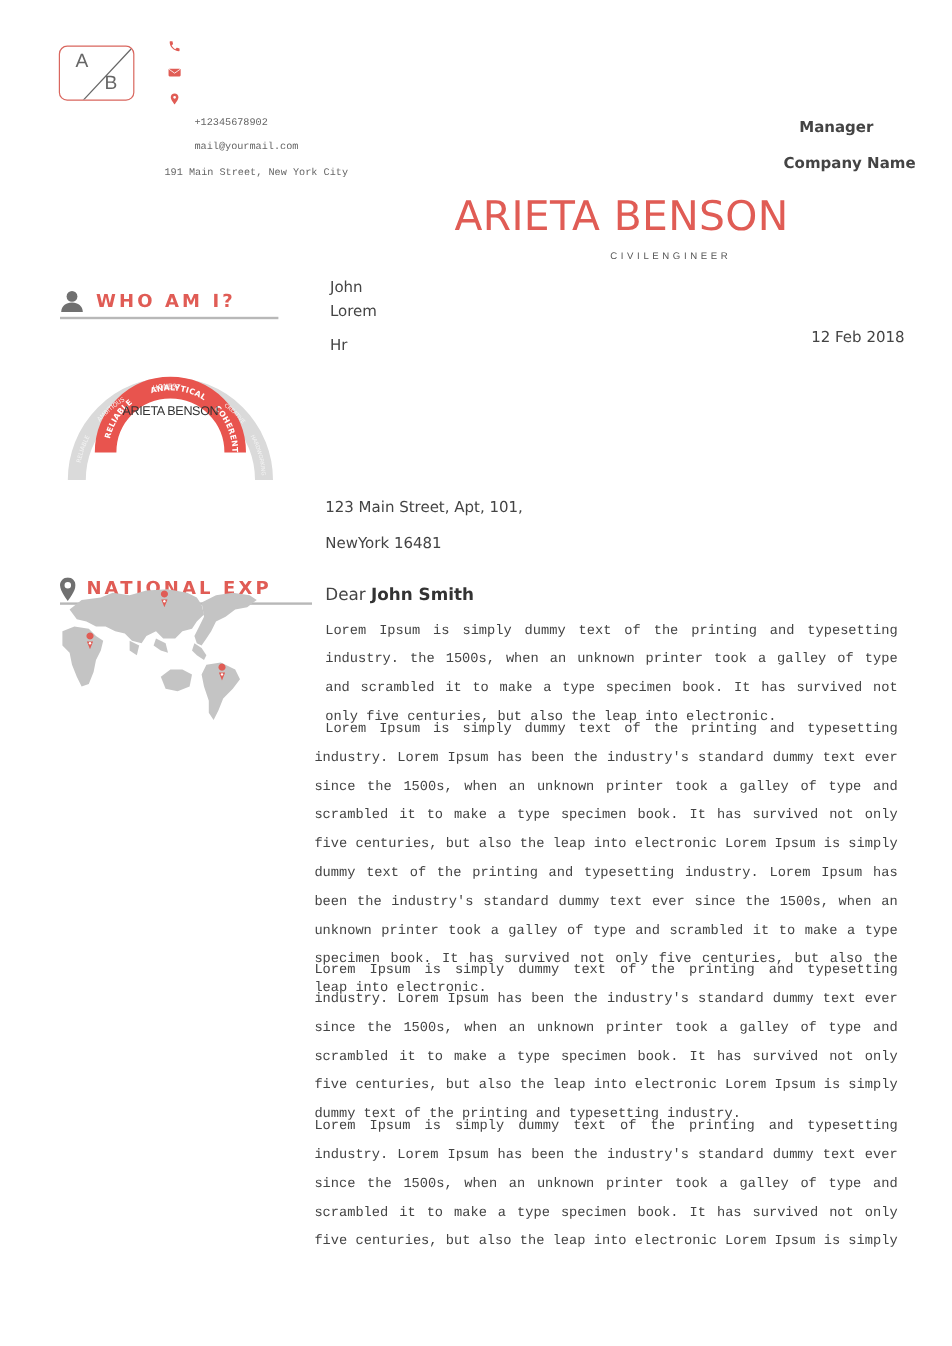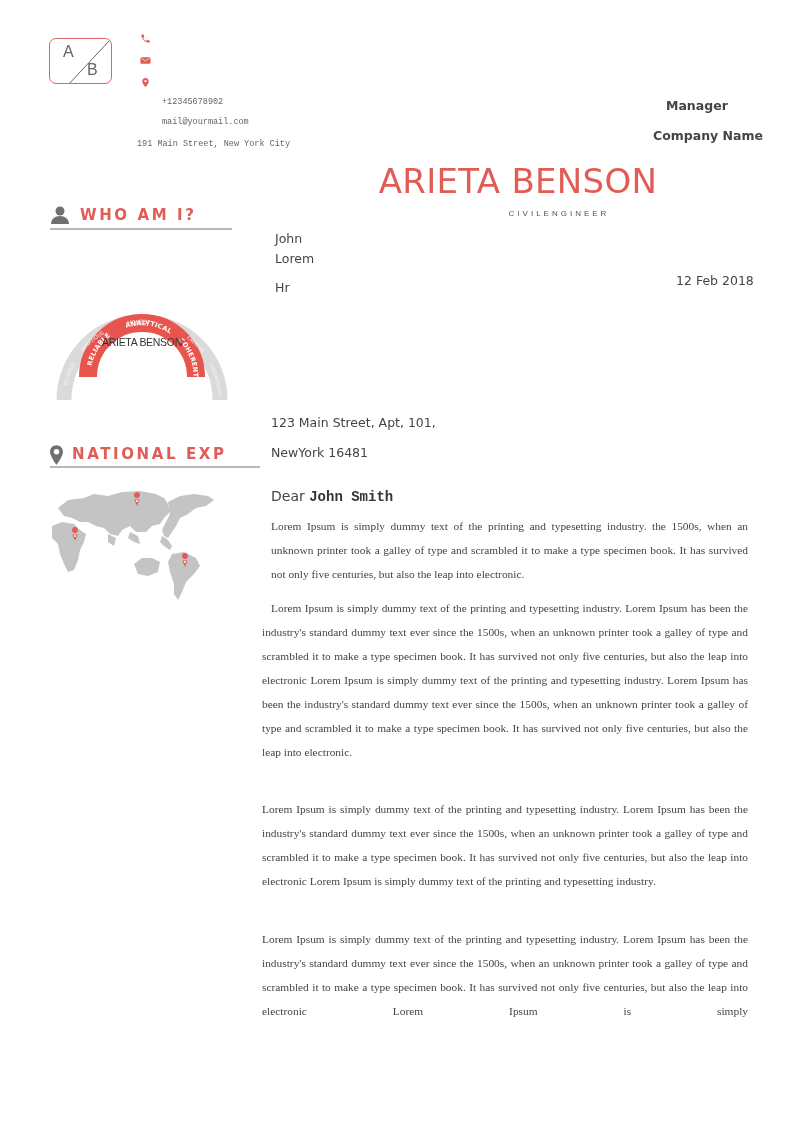--- a/index.html
+++ b/index.html
@@ -19,30 +19,30 @@
 
     .recipient-right { font-size: 12.5px; color: #444; white-space: nowrap; font-weight: bold; }
 
     .main-name { left: 300px; width: 436px; top: 161px; text-align: center; font-size: 34px; color: #e05c55;
                  font-family: "DejaVu Sans", sans-serif; font-weight: normal; letter-spacing: 0.3px; }
     .main-title { left: 300px; width: 518px; top: 209px; text-align: center; font-size: 8px; letter-spacing: 3px;
                   color: #555; font-family: "Liberation Sans", sans-serif; }
 
     .to-line { font-size: 12.5px; color: #444; white-space: nowrap; margin-top: 12px; }
 
-    .section-head { left: 50px; height: 24px; }
+    .section-head { left: 50px; height: 24px; margin-top: 36px; }
     .section-head .label { position: absolute; top: 0; font-size: 15px; font-weight: bold; letter-spacing: 2.6px;
                            color: #e05c55; font-family: "DejaVu Sans", sans-serif; white-space: nowrap; }
     .section-head .rule { position: absolute; left: 0; height: 1.5px; background: #b8b8b8; }
 
     .letter { left: 262px; width: 486px; font-size: 11.4px; color: #444; line-height: 24px; text-align: justify;
-              font-family: Liberation Serif, serif; }
+              font-family: Liberation Mono, monospace; }
     .letter p { margin: 0; }
     .greeting { left: 271px; top: 488px; font-size: 14px; color: #444; }
-    .greeting b { color: #333; font-family: Liberation Mono, monospace; }
+    .greeting b { color: #333; }
   </style>
 </head>
 <body>
 
 <div class="abs monogram">
   <svg width="63" height="46" viewBox="0 0 63 46">
     <line x1="60" y1="1" x2="18" y2="46" stroke="#666" stroke-width="1"></line>
   </svg>
   <span class="mono-a">A</span>
   <span class="mono-b">B</span>

